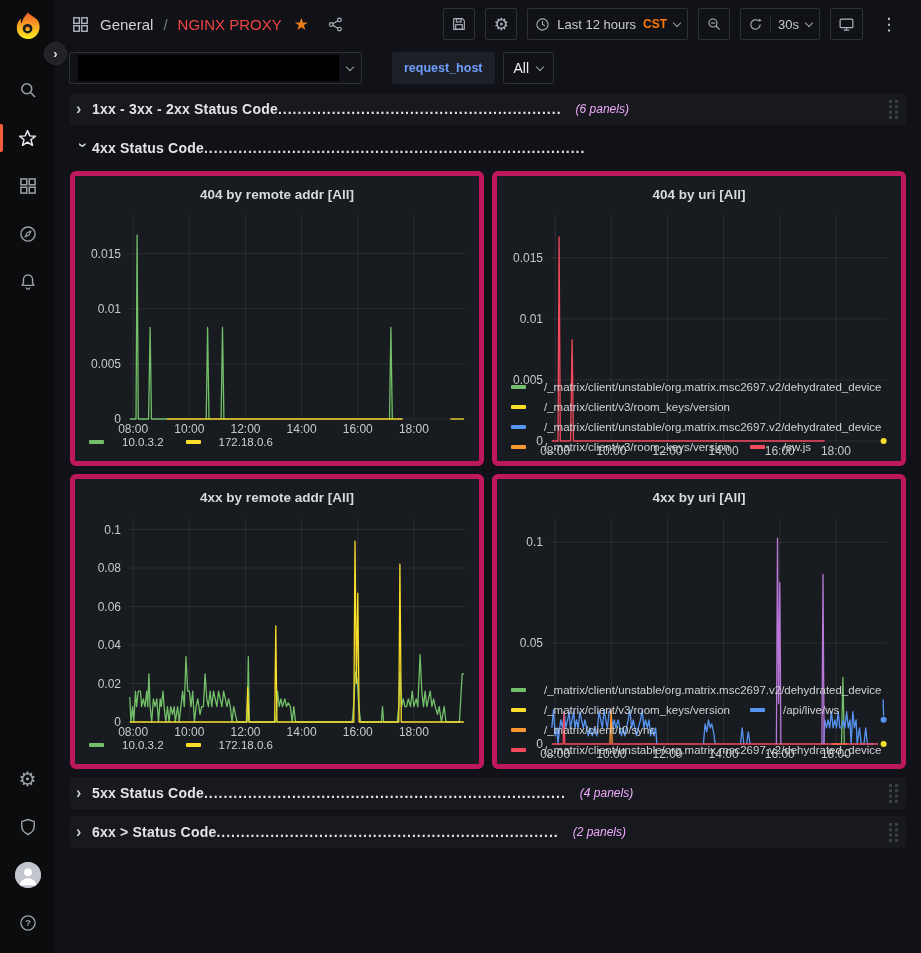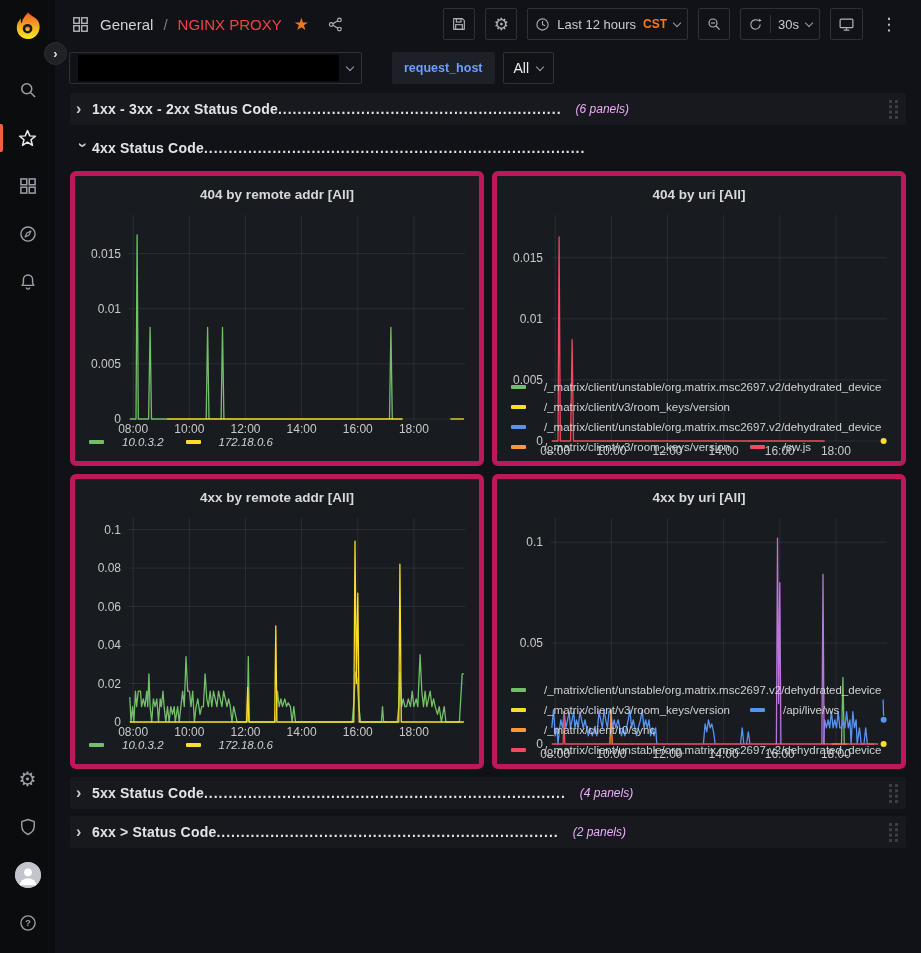--- a/index.html
+++ b/index.html
@@ -64,21 +64,21 @@
   .panel-count { font-size:12px; font-style:italic; color:#f0abfc; margin-left:14px; white-space:nowrap; }
   .row-handle { margin-left:auto; opacity:.55; }
 
   .panels-grid { display:grid; grid-template-columns:1fr 1fr; gap:8px; margin:3px 0 8px 0; }
   .panel { height:295px; background:#181b1f; border:5px solid #be185d; border-radius:6px;
     display:flex; flex-direction:column; padding:5px 8px 0 8px; overflow:hidden; }
   .panel-title { height:26px; text-align:center; font-weight:bold; font-size:13.5px; color:#d8d9da;
     display:flex; align-items:center; justify-content:center; }
   .chart-host { flex:1; min-height:0; }
   .legend { padding:2px 6px 8px 6px; font-size:11.5px; color:#d0d2d6; }
-  .legend.row { height:32px; display:flex; gap:22px;font-style:italic; }
+  .legend.row { height:32px; display:flex; gap:22px; }
   .legend.list { max-height:94px; overflow:hidden; display:flex; flex-wrap:wrap;
     column-gap:20px; row-gap:8px; align-content:flex-start; }
   .legend-item { display:inline-flex; align-items:center; gap:18px; white-space:nowrap; }
   .swatch { width:15px; height:4px; border-radius:1px; display:inline-block; flex:0 0 auto; }
 
   svg text { font-family:"Liberation Sans", sans-serif; }
 </style>
 </head>
 <body>
 

